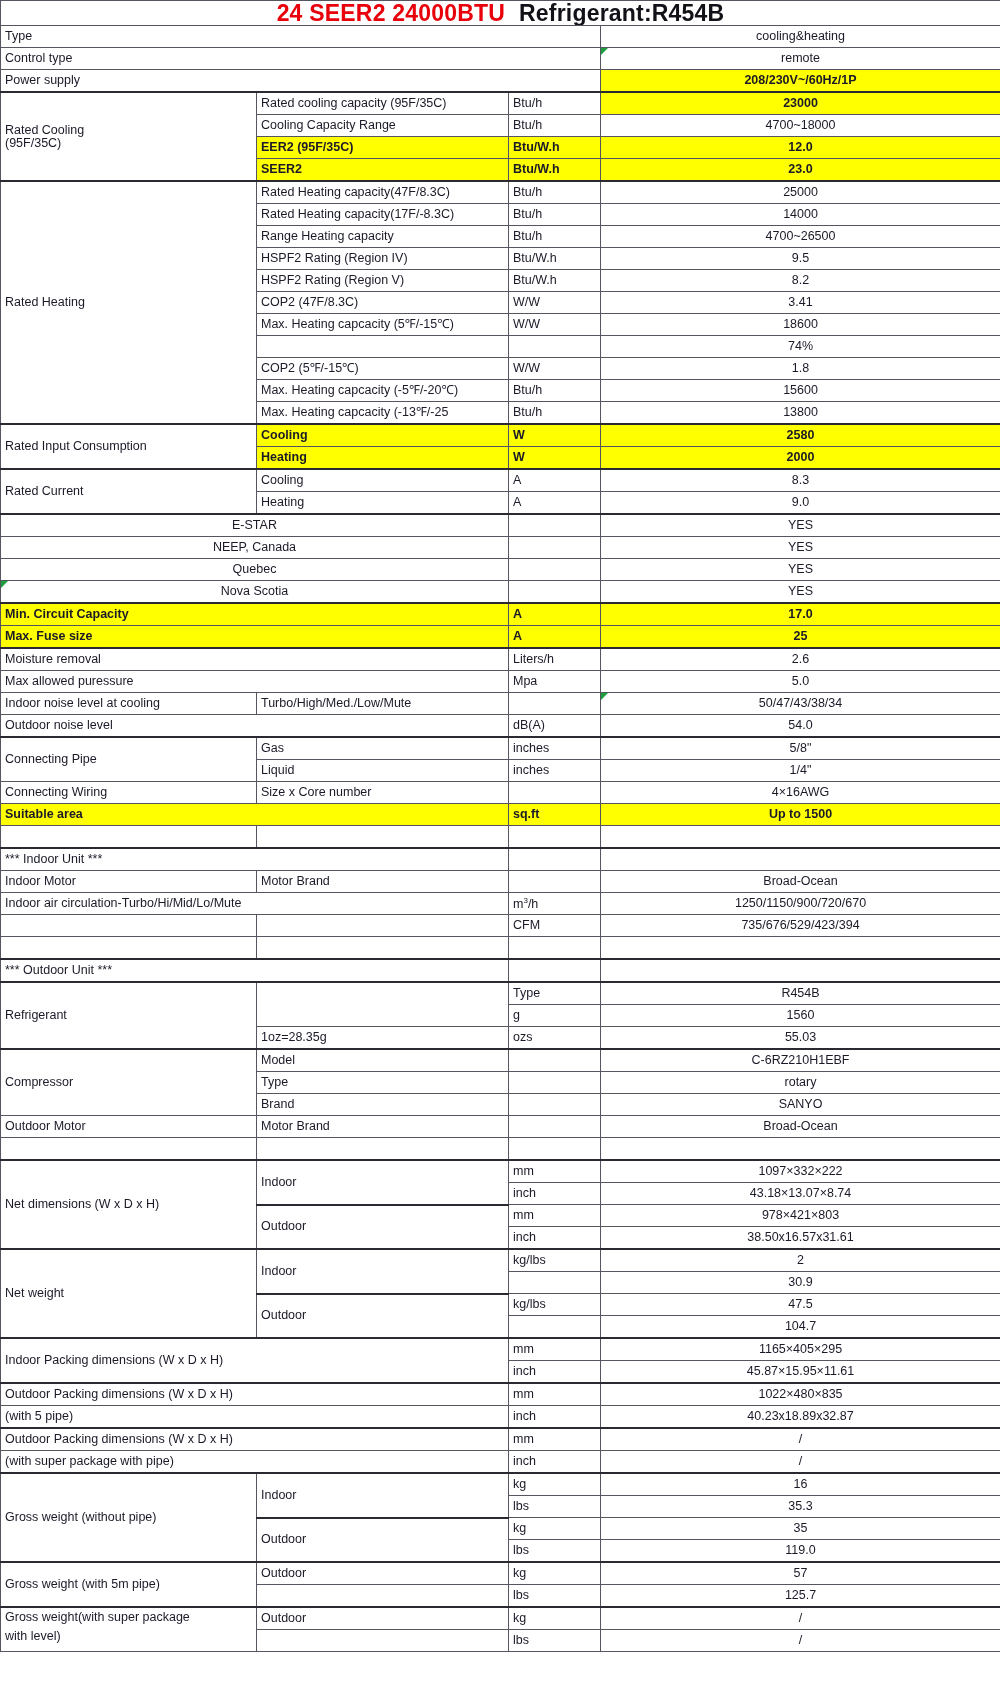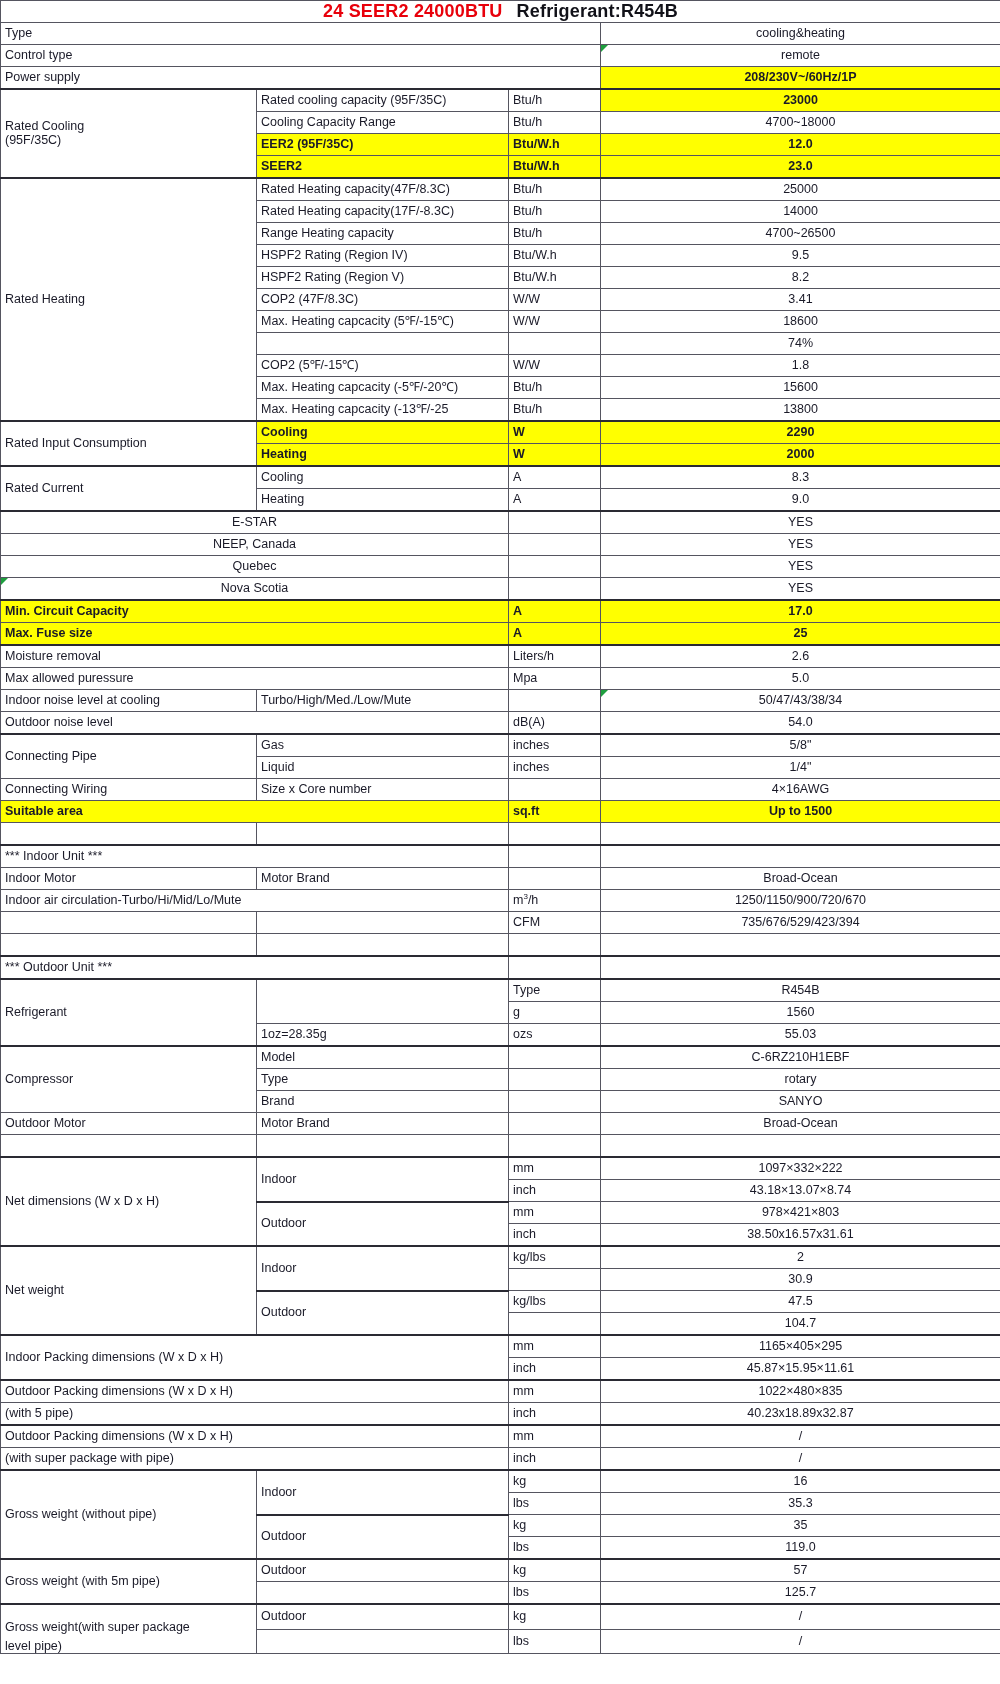--- a/index.html
+++ b/index.html
@@ -42,21 +42,21 @@
   }
   .ctr { text-align: center; }
   .lft { text-align: left; }
   .yl { background: #ffff00 !important; font-weight: bold; }
   .blank td { height: 21px; }
 
   
   .title-cell {
     height: 34px;
     text-align: center;
-    font-size: 18px;
+    font-size: 23px;
     font-weight: bold;
     letter-spacing: 0.2px;
     border: 1px solid #555560;
     border-bottom: 2px solid #2a2a33;
     background: #ffffff;
     padding: 0;
   }
   .title-red { color: #e8000b; }
   .title-blk { color: #111118; }
   .title-gap { display: inline-block; width: 14px; }
@@ -186,21 +186,21 @@
   <tr>
     <td class="lft">Max. Heating capcacity (-13℉/-25</td>
     <td class="lft">Btu/h</td>
     <td class="ctr">13800</td>
   </tr>
 
   <tr class="thick-top">
     <td class="lft" rowspan="2" style="vertical-align:middle">Rated Input Consumption</td>
     <td class="lft yl thick-top">Cooling</td>
     <td class="lft yl thick-top">W</td>
-    <td class="ctr yl thick-top">2290</td>
+    <td class="ctr yl thick-top">2580</td>
   </tr>
   <tr>
     <td class="lft yl">Heating</td>
     <td class="lft yl">W</td>
     <td class="ctr yl">2000</td>
   </tr>
 
   <tr class="thick-top">
     <td class="lft" rowspan="2" style="vertical-align:middle">Rated Current</td>
     <td class="lft thick-top">Cooling</td>
@@ -479,23 +479,23 @@
     <td class="lft thick-top">kg</td>
     <td class="ctr thick-top">57</td>
   </tr>
   <tr>
     <td class="lft"></td>
     <td class="lft">lbs</td>
     <td class="ctr">125.7</td>
   </tr>
 
   <tr class="thick-top">
-    <td class="lft thick-top" rowspan="2" style="vertical-align:top;padding-top:16px">
+    <td class="lft thick-top" rowspan="2" style="vertical-align:top;padding-top:3px">
       <div>Gross weight(with super package</div>
-      <div style="margin-top:6px">level pipe)</div>
+      <div style="margin-top:6px">with level)</div>
     </td>
     <td class="lft thick-top">Outdoor</td>
     <td class="lft thick-top">kg</td>
     <td class="ctr thick-top">/</td>
   </tr>
   <tr>
     <td class="lft"></td>
     <td class="lft">lbs</td>
     <td class="ctr">/</td>
   </tr>

